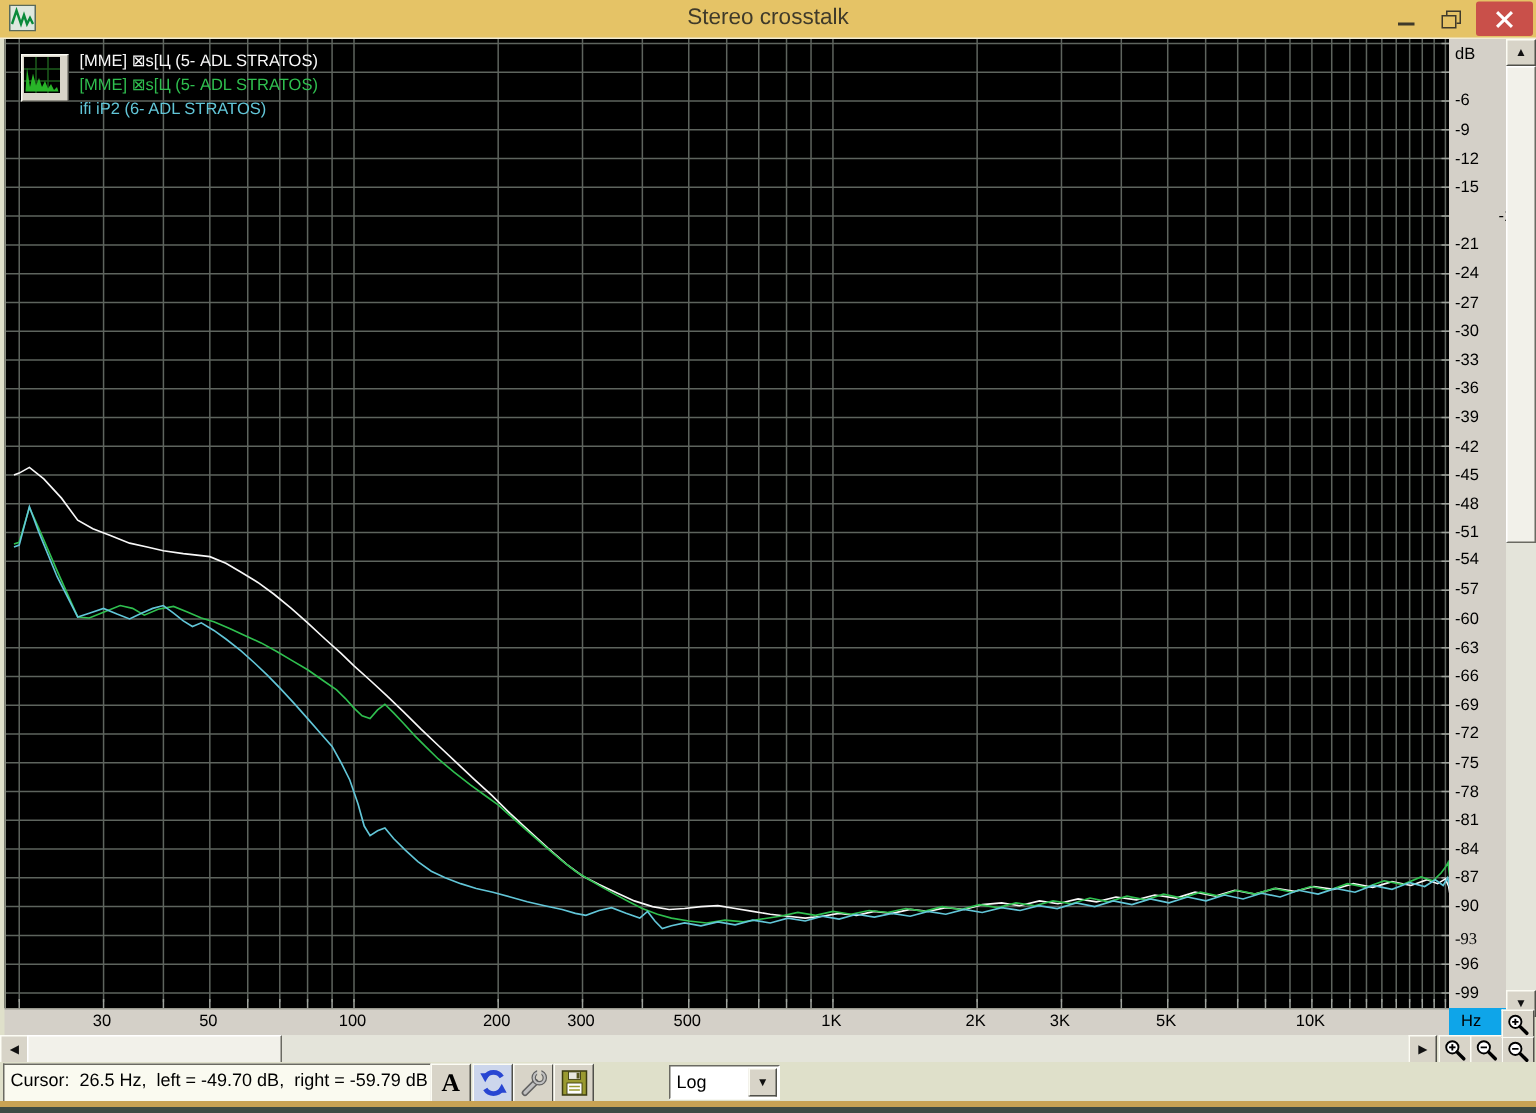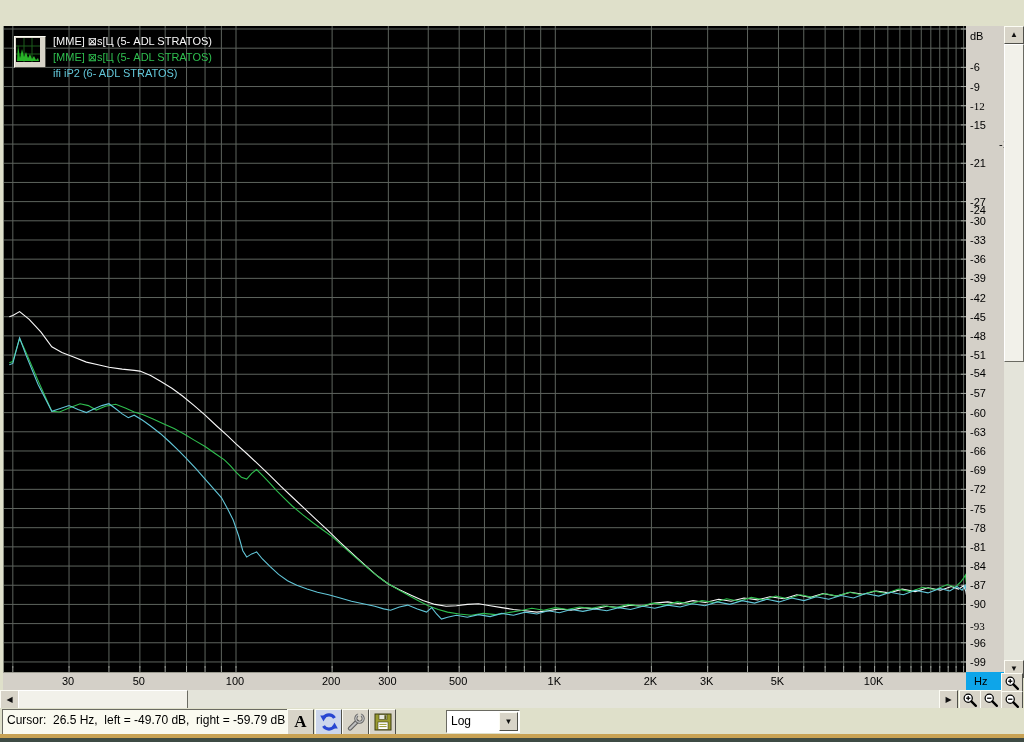--- a/index.html
+++ b/index.html
@@ -61,20 +61,42 @@
   #scale-value{position:absolute;left:4px;top:3px;font-size:12px;color:#000;}
   #scale-arrow{position:absolute;right:1px;top:1px;width:17px;height:17px;}
   #bottom-band{position:absolute;left:0;top:734px;width:1024px;height:4px;background:#c8a254;}
   #desktop-strip{position:absolute;left:0;top:738px;width:1024px;height:4px;background:#3e4b44;}
 </style>
 </head>
 <body>
 
 <div id="window">
 
+  <div id="titlebar">
+    <span id="app-icon"><svg width="18" height="18" viewBox="0 0 18 18">
+          <rect x="0.5" y="0.5" width="17" height="17" fill="#dfe8df" stroke="#5a6a5a"></rect>
+          <polyline points="2,13 5,4 8,13 10,7 12,13 14,9 16,13" fill="none" stroke="#0a8a3a" stroke-width="1.6"></polyline>
+        </svg></span>
+    <div id="title">Stereo crosstalk</div>
+    <div class="tb-btn" id="btn-min">
+        <span class="dash"></span>
+      </div>
+    <div class="tb-btn" id="btn-restore">
+      <span class="restore-glyph">
+          <span class="back"></span>
+          <span class="front"></span>
+        </span>
+    </div>
+    <div class="tb-btn" id="btn-close">
+      <span class="x-glyph">
+          <i></i>
+          <i></i>
+        </span>
+    </div>
+  </div>
 
   <div id="plot-area">
     <svg id="plot-svg" width="963" height="646">
         <rect x="0" y="0" width="963" height="646" fill="#000000"></rect>
         <line x1="8.818877615509223" y1="0" x2="8.818877615509223" y2="642" stroke="#5e645e" stroke-width="1"></line>
         <line x1="8.818877615509223" y1="640" x2="8.818877615509223" y2="646" stroke="#a0a49e" stroke-width="1"></line>
         <line x1="65.04481663198817" y1="0" x2="65.04481663198817" y2="642" stroke="#5e645e" stroke-width="1"></line>
         <line x1="65.04481663198817" y1="640" x2="65.04481663198817" y2="646" stroke="#a0a49e" stroke-width="1"></line>
         <line x1="104.9377552310184" y1="0" x2="104.9377552310184" y2="642" stroke="#5e645e" stroke-width="1"></line>
         <line x1="104.9377552310184" y1="640" x2="104.9377552310184" y2="646" stroke="#a0a49e" stroke-width="1"></line>
@@ -228,25 +250,25 @@
         <div class="legend-row" style="color: rgb(248, 248, 248);">[MME] ⊠s[Ц (5- ADL STRATOS)</div>
         <div class="legend-row" style="color: rgb(47, 191, 79);">[MME] ⊠s[Ц (5- ADL STRATOS)</div>
         <div class="legend-row" style="color: rgb(98, 198, 216);">ifi iP2 (6- ADL STRATOS)</div>
       </div>
   </div>
 
   <div id="y-axis">
       <div class="ylab" style="top: 4px;">dB</div>
       <div class="ylab" style="top: 35.361px;">-6</div>
       <div class="ylab" style="top: 54.5415px;">-9</div>
-      <div class="ylab" style="top: 73.722px; font-family: Liberation Serif, serif;">-12</div>
+      <div class="ylab" style="top: 73.722px;">-12</div>
       <div class="ylab" style="top: 92.9025px;">-15</div>
       <div class="ylab" style="top: 112.083px; margin-left: 29px;">-18</div>
       <div class="ylab" style="top: 131.263px; text-align: right;">-21</div>
-      <div class="ylab" style="top: 150.444px; margin-top: 28px;">-24</div>
+      <div class="ylab" style="top: 150.444px;">-24</div>
       <div class="ylab" style="top: 169.625px;">-27</div>
       <div class="ylab" style="top: 188.805px;">-30</div>
       <div class="ylab" style="top: 207.986px;">-33</div>
       <div class="ylab" style="top: 227.166px;">-36</div>
       <div class="ylab" style="top: 246.346px;">-39</div>
       <div class="ylab" style="top: 265.527px;">-42</div>
       <div class="ylab" style="top: 284.707px;">-45</div>
       <div class="ylab" style="top: 303.888px;">-48</div>
       <div class="ylab" style="top: 323.068px;">-51</div>
       <div class="ylab" style="top: 341px;">-54</div>

